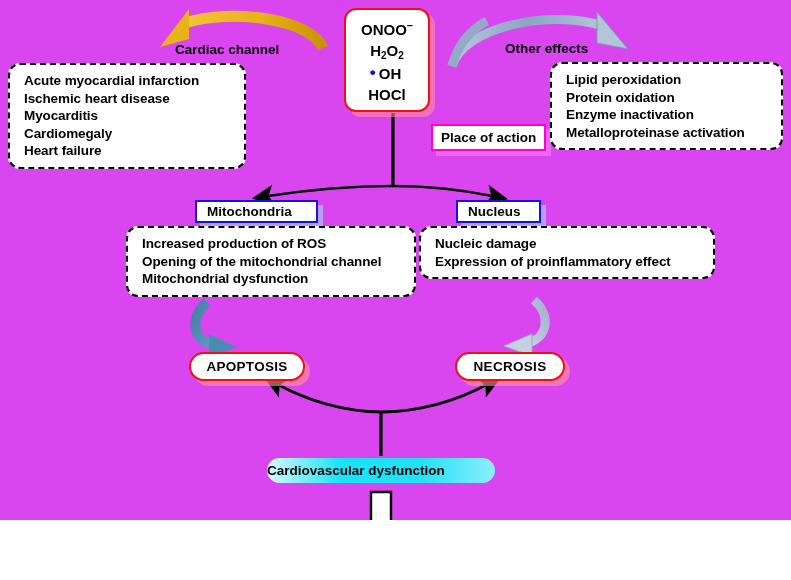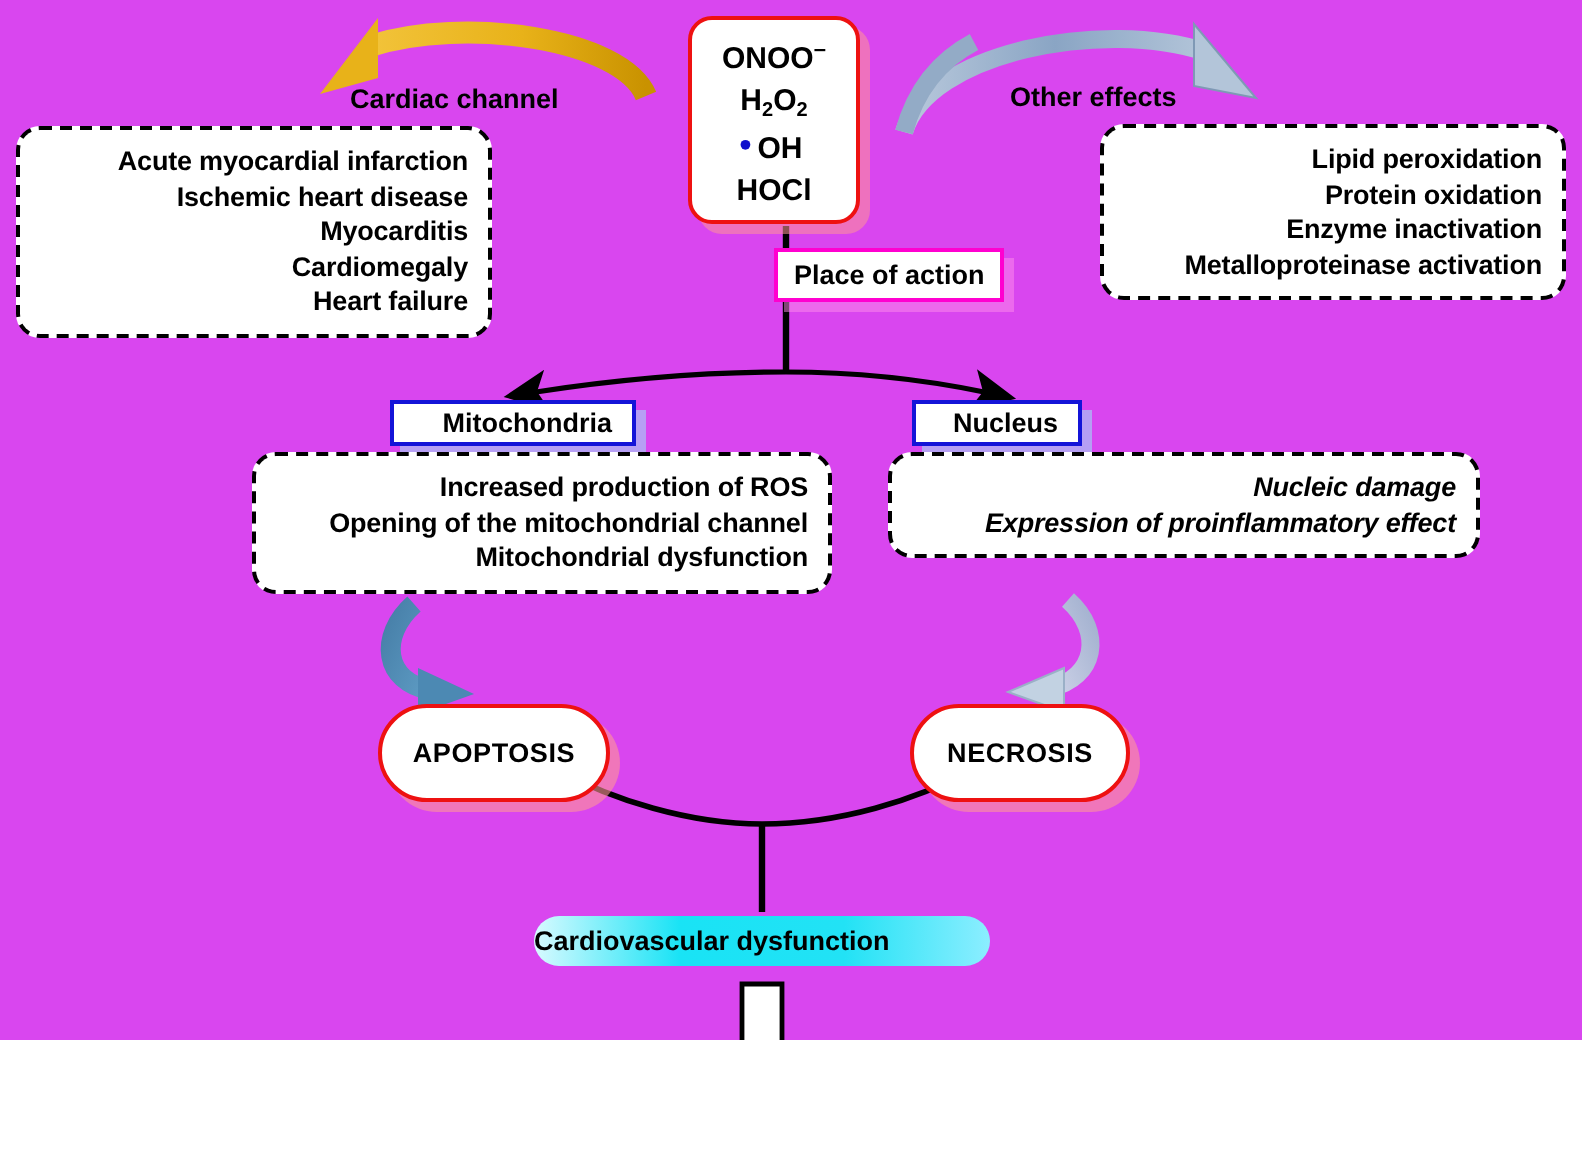--- a/index.html
+++ b/index.html
@@ -39,21 +39,20 @@
     border: 2px dashed #000000;
     border-radius: 12px;
     background: #ffffff;
     padding: 7px 10px 7px 14px;
   }
   .dashed-box .line {
     font-size: 13.5px;
     line-height: 17.5px;
     white-space: nowrap;
     letter-spacing: -0.1px;
-    text-align: right;
   }
 
   
   .ros-box {
     border: 2.5px solid #ee1111;
     border-radius: 12px;
     background: #ffffff;
     box-shadow: 5px 5px 0 0 rgba(255,150,150,0.55);
     text-align: center;
     padding-top: 5px;
@@ -74,43 +73,44 @@
   }
 
   
   .place-box {
     border: 2.5px solid #ff00d0;
     background: #ffffff;
     box-shadow: 5px 5px 0 0 rgba(255,140,235,0.5);
     font-size: 13.5px;
     padding: 4px 8px;
     white-space: nowrap;
+    margin-left: 44px;
   }
 
   
   .organelle-box {
     border: 2px solid #1414d8;
     background: #ffffff;
     box-shadow: 5px 5px 0 0 rgba(175,175,245,0.85);
     font-size: 13.5px;
-    text-align: right;
+    text-align: left;
     padding: 2px 10px;
     white-space: nowrap;
   }
 
   
   .pill-death {
     border: 2.5px solid #ee1111;
     border-radius: 40px;
     background: #ffffff;
     box-shadow: 5px 5px 0 0 rgba(255,150,150,0.6);
     font-size: 13.5px;
     text-align: center;
     letter-spacing: 0.3px;
-    padding: 15px 0;
+    padding: 5px 0;
     white-space: nowrap;
   }
 
   
   .pill-cyan {
     border-radius: 40px;
     background: linear-gradient(to right, #d8faff 0%, #19e3f5 32%, #22e2f5 68%, #8ceeff 100%);
     font-size: 13.5px;
     text-align: left;
     padding: 5px 0;
@@ -235,21 +235,21 @@
   <div class="node dashed-box" style="left:126px; top:226px; width:290px;">
     <div class="line">Increased production of ROS</div>
     <div class="line">Opening of the mitochondrial channel</div>
     <div class="line">Mitochondrial dysfunction</div>
   </div>
 
   <div class="node organelle-box" style="left:456px; top:200px; width:85px;">
     <span>Nucleus</span>
   </div>
 
-  <div class="node dashed-box" style="left:444px; top:226px; width:296px;font-style:italic;">
+  <div class="node dashed-box" style="left:419px; top:226px; width:296px;">
     <div class="line">Nucleic damage</div>
     <div class="line">Expression of proinflammatory effect</div>
   </div>
 
   <div class="node pill-death" style="left:189px; top:352px; width:116px;">
     <span>APOPTOSIS</span>
   </div>
 
   <div class="node pill-death" style="left:455px; top:352px; width:110px;">
     <span>NECROSIS</span>

